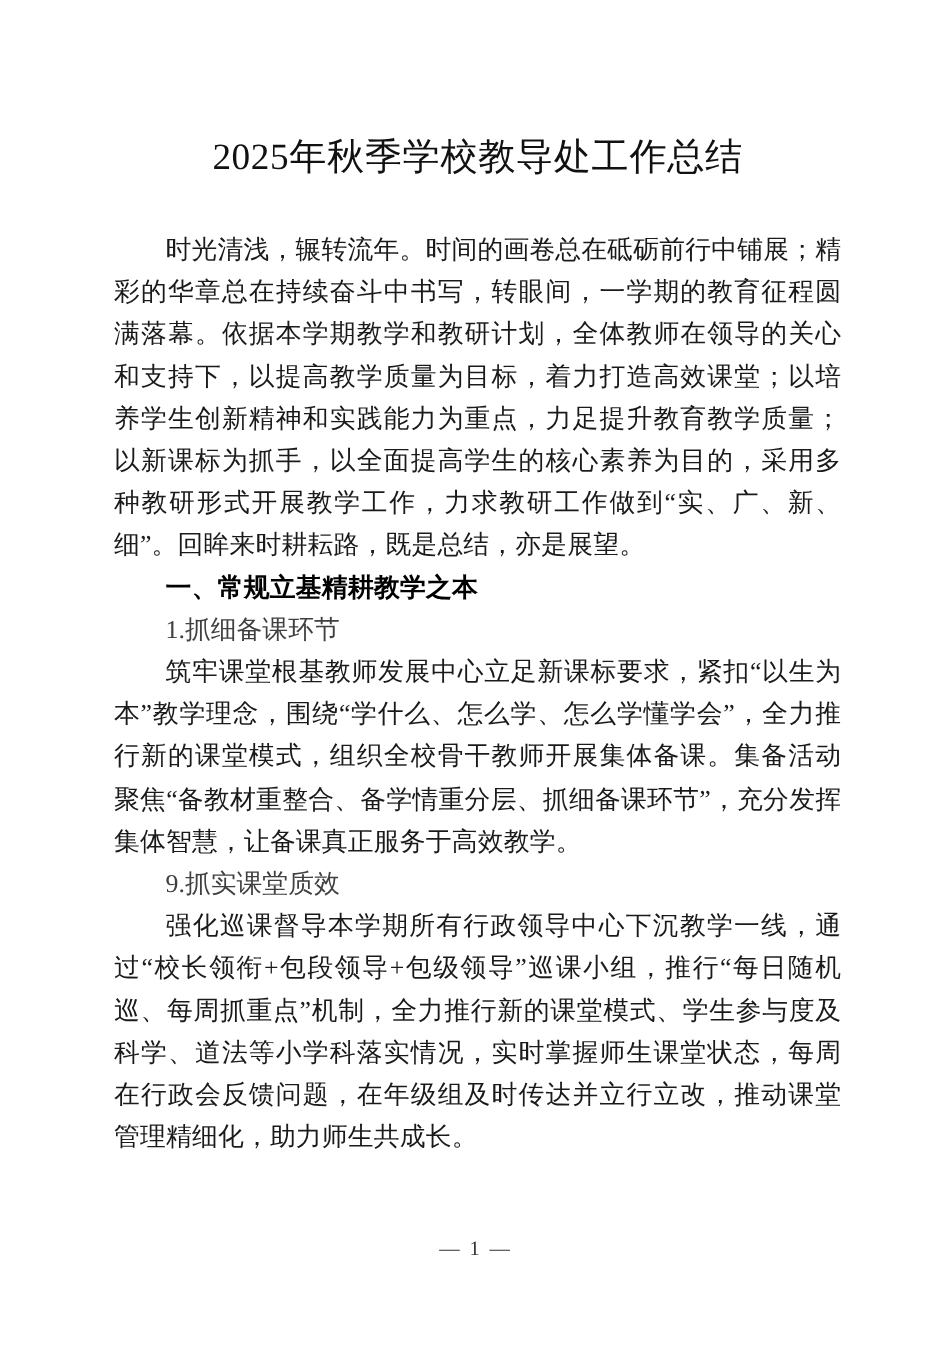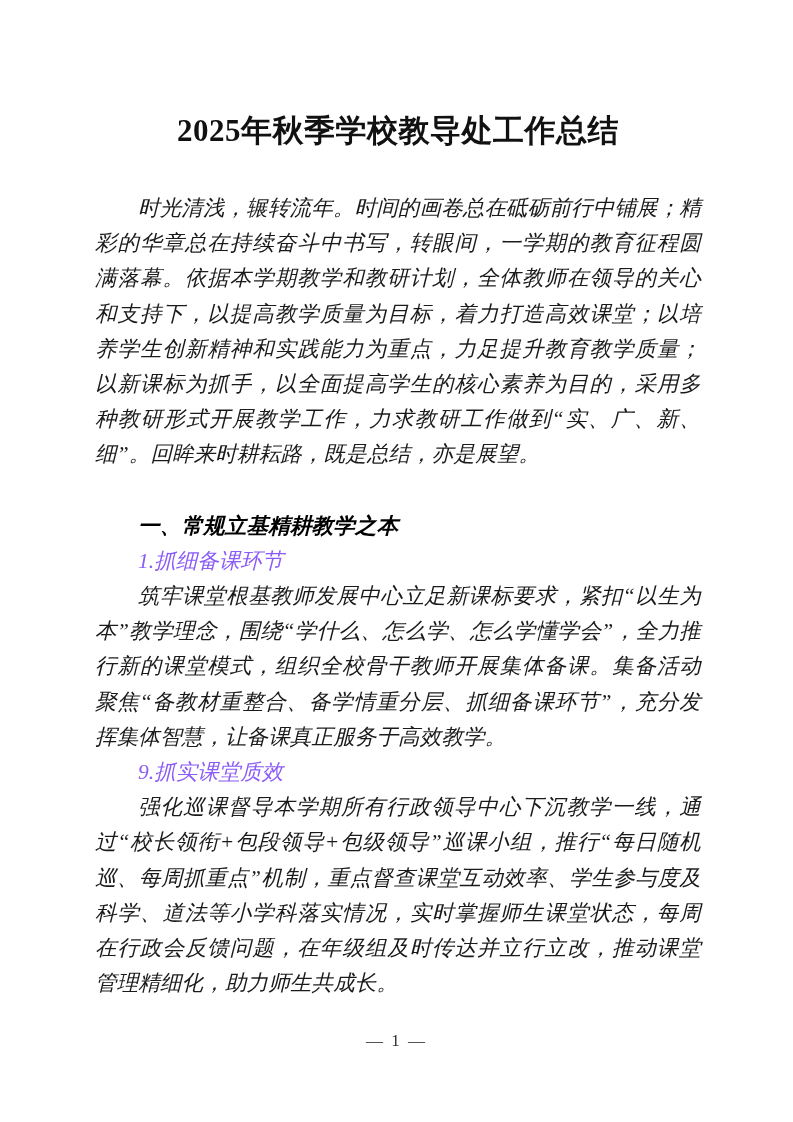--- a/index.html
+++ b/index.html
@@ -36,33 +36,32 @@
 
   .doc-title {
     margin: 0;
     padding: 0;
     position: absolute;
     left: 0;
     top: 110px;
     width: 606px;
     text-align: center;
     font-family: "Liberation Serif", "DejaVu Serif", serif;
-    font-weight: bold;
+    font-weight: normal;
     font-size: 31px;
     line-height: 42px;
     letter-spacing: 0.5px;
     color: #111111;
   }
 
   .body-block {
     position: absolute;
     left: 0;
     top: 191px;
     width: 606px;
-    font-style: italic;
   }
 
   p {
     margin: 0;
     padding: 0;
   }
 
   .para {
     font-family: "Liberation Serif", "DejaVu Serif", serif;
     font-size: 21.5px;
@@ -75,29 +74,28 @@
   }
 
   .heading-1 {
     font-family: "Liberation Sans", "DejaVu Sans", sans-serif;
     font-weight: bold;
     font-size: 21.5px;
     line-height: 35.2px;
     text-indent: 2em;
     color: #000000;
     letter-spacing: 0.2px;
-    margin-top: 36px;
   }
 
   .heading-2 {
     font-family: "Liberation Serif", "DejaVu Serif", serif;
     font-size: 21.5px;
     line-height: 35.2px;
     text-indent: 2em;
-    color: #8b5cf6;
+    color: #404040;
   }
 
   .page-footer {
     position: absolute;
     left: 0;
     top: 1030px;
     width: 793px;
     text-align: center;
     font-family: "Liberation Serif", "DejaVu Serif", serif;
     font-size: 17px;
@@ -120,20 +118,20 @@
       <p class="para">时光清浅，辗转流年。时间的画卷总在砥砺前行中铺展；精彩的华章总在持续奋斗中书写，转眼间，一学期的教育征程圆满落幕。依据本学期教学和教研计划，全体教师在领导的关心和支持下，以提高教学质量为目标，着力打造高效课堂；以培养学生创新精神和实践能力为重点，力足提升教育教学质量；以新课标为抓手，以全面提高学生的核心素养为目的，采用多种教研形式开展教学工作，力求教研工作做到“实、广、新、细”。回眸来时耕耘路，既是总结，亦是展望。</p>
 
       <p class="heading-1">一、常规立基精耕教学之本</p>
 
       <p class="heading-2">1.抓细备课环节</p>
 
       <p class="para">筑牢课堂根基教师发展中心立足新课标要求，紧扣“以生为本”教学理念，围绕“学什么、怎么学、怎么学懂学会”，全力推行新的课堂模式，组织全校骨干教师开展集体备课。集备活动聚焦“备教材重整合、备学情重分层、抓细备课环节”，充分发挥集体智慧，让备课真正服务于高效教学。</p>
 
       <p class="heading-2">9.抓实课堂质效</p>
 
-      <p class="para">强化巡课督导本学期所有行政领导中心下沉教学一线，通过“校长领衔+包段领导+包级领导”巡课小组，推行“每日随机巡、每周抓重点”机制，重点督查课堂互动效率、学生参与度及科学、道法等小学科落实情况，实时掌握师生课堂状态，每周在行政会反馈问题，在年级组及时传达并立行立改，推动课堂管理精细化，助力师生共成长。</p>
+      <p class="para">强化巡课督导本学期所有行政领导中心下沉教学一线，通过“校长领衔+包段领导+包级领导”巡课小组，推行“每日随机巡、每周抓重点”机制，全力推行新的课堂模式、学生参与度及科学、道法等小学科落实情况，实时掌握师生课堂状态，每周在行政会反馈问题，在年级组及时传达并立行立改，推动课堂管理精细化，助力师生共成长。</p>
 
     </div>
   </div>
 
   <div class="page-footer">— 1 —</div>
 
 </div>
 
 </body></html>

